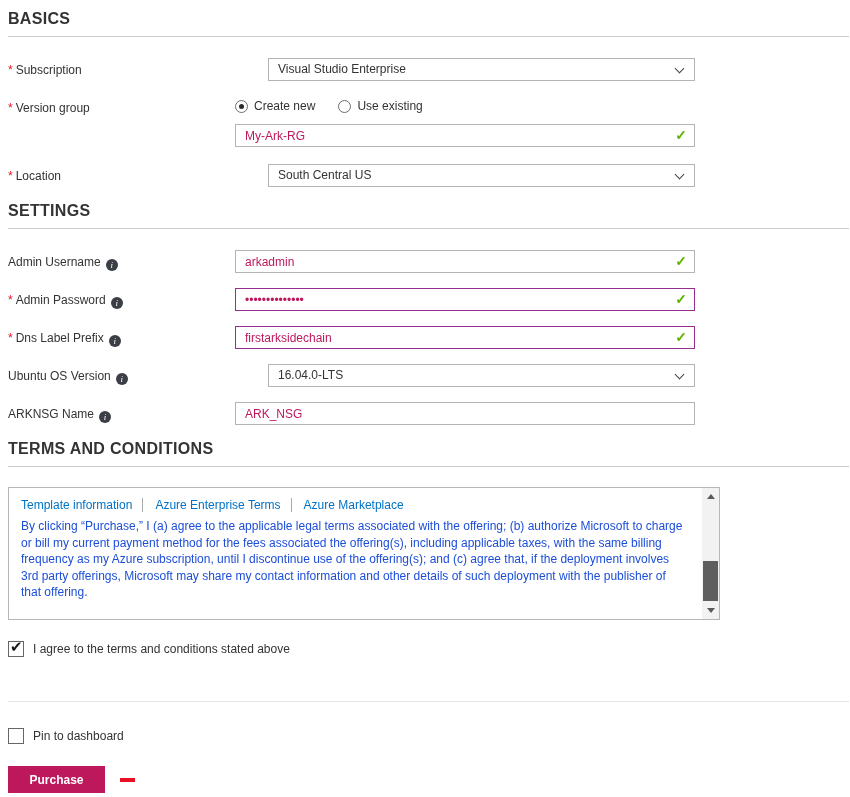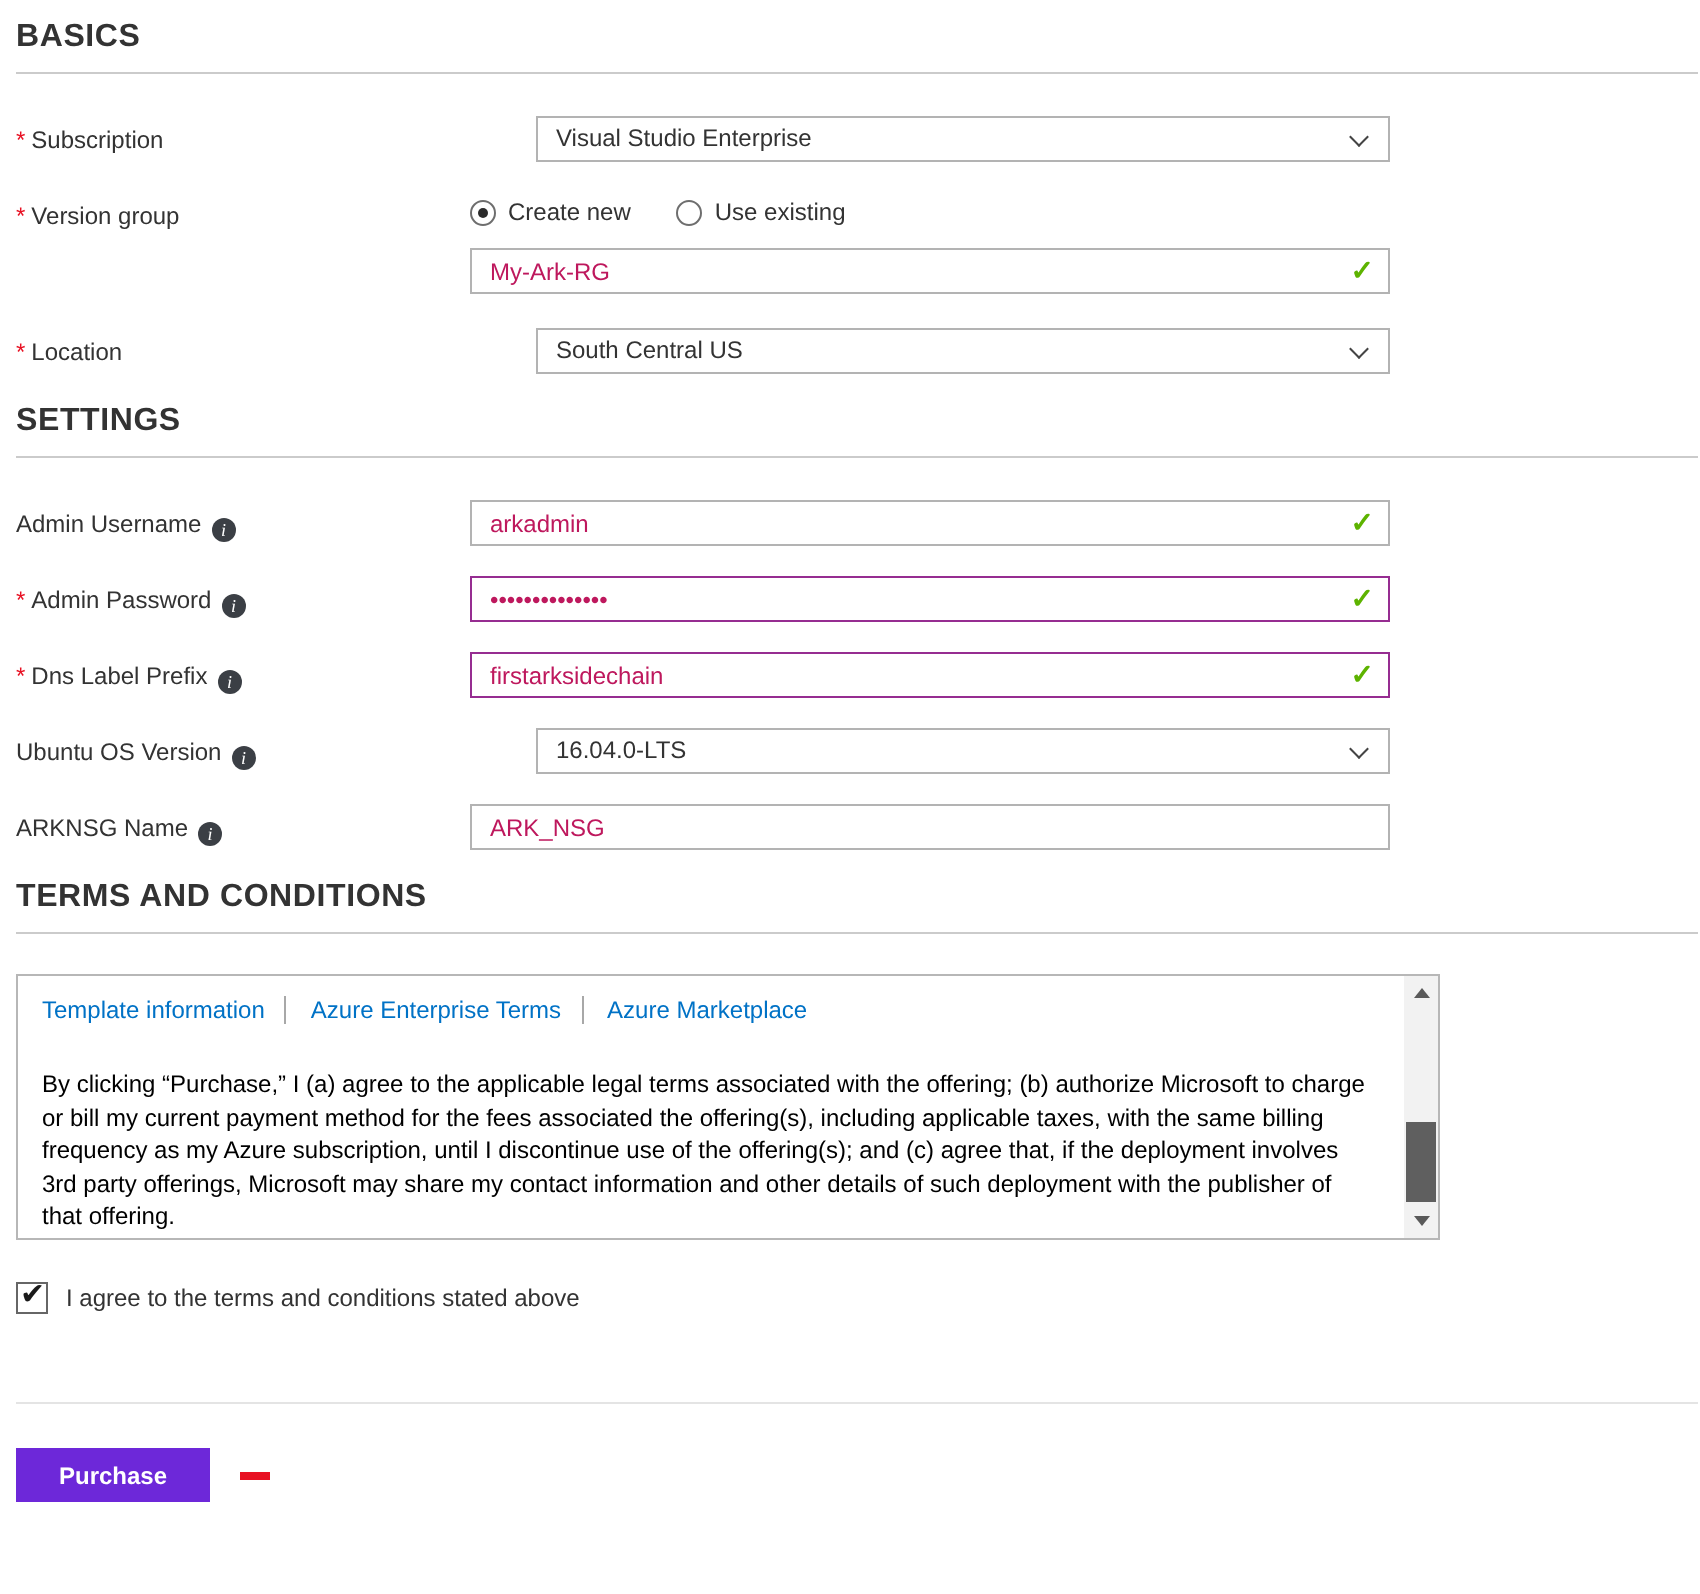--- a/index.html
+++ b/index.html
@@ -67,21 +67,21 @@
   }
 
   
   .terms-box {
     position:relative; width:712px; height:133px; border:1px solid #b7b7b7;
     margin-top:20px; overflow:hidden; padding:10px 30px 10px 12px;
   }
   .terms-links { font-size:12px; }
   .terms-links a { color:#0072c6; text-decoration:none; cursor:pointer; }
   .terms-links a + a { margin-left:10px; padding-left:12px; border-left:1px solid #a8a8a8; }
-  .terms-body { margin-top:22px; line-height:16.5px; color:#000000; font-size:12px; }
+  .terms-body { margin-top:6px; line-height:16.5px; color:#1d4ed8; font-size:12px; }
 
   
   .scrollbar { position:absolute; top:0; right:0; width:17px; height:100%; background:#f2f2f2; }
   .sb-btn { height:16px; position:relative; cursor:pointer; }
   .tri { width:0; height:0; margin:6px auto 0; }
   .tri-up { border-left:4px solid transparent; border-right:4px solid transparent; border-bottom:5px solid #5a5a5a; }
   .tri-down { border-left:4px solid transparent; border-right:4px solid transparent; border-top:5px solid #5a5a5a; margin-top:5px; }
   .sb-btn.down { position:absolute; bottom:0; left:0; right:0; }
   .sb-thumb { position:absolute; left:1px; right:1px; bottom:18px; height:40px; background:#5f5f5f; cursor:pointer; }
 
@@ -90,21 +90,21 @@
   .checkbox {
     width:16px; height:16px; border:1px solid #666; background:#fff;
     position:relative; margin-right:9px; flex:none;
   }
   .checkbox .checkmark { display:none; position:absolute; left:1px; top:-4px; font-size:15px; color:#1a1a1a; }
   .checkbox.checked .checkmark { display:block; }
 
   
   .purchase-row { display:flex; align-items:center; margin-top:22px; }
   .purchase-btn {
-    width:97px; height:27px; background:#6d28d9; color:#fff; border:none;
+    width:97px; height:27px; background:#be185d; color:#fff; border:none;
     font:bold 12px "Liberation Sans", sans-serif; cursor:pointer;
   }
   .minus-mark { width:15px; height:4px; background:#e81123; margin-left:15px; }
 
   .mt-section { margin-top:30px; }
   .agree-row { margin-top:21px; }
   .divider-rule { margin-top:44px; }
   .pin-row { margin-top:26px; }
 </style>
 </head>
@@ -252,19 +252,25 @@
 
   <div class="check-row agree-row">
     <span class="checkbox checked">
       <span class="checkmark">✔</span>
     </span>
     <span>I agree to the terms and conditions stated above</span>
   </div>
 
   <hr class="rule light divider-rule">
 
+  <div class="check-row pin-row">
+    <span class="checkbox">
+      
+    </span>
+    <span>Pin to dashboard</span>
+  </div>
 
   <div class="purchase-row">
     <button class="purchase-btn">Purchase</button>
     <span class="minus-mark"></span>
   </div>
 
 </div>
 
 </body></html>

